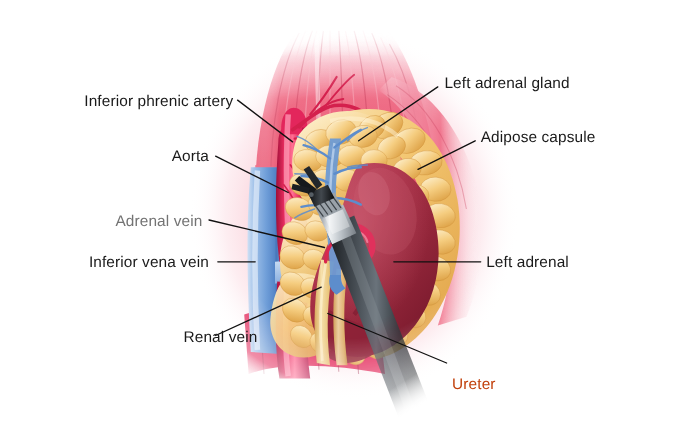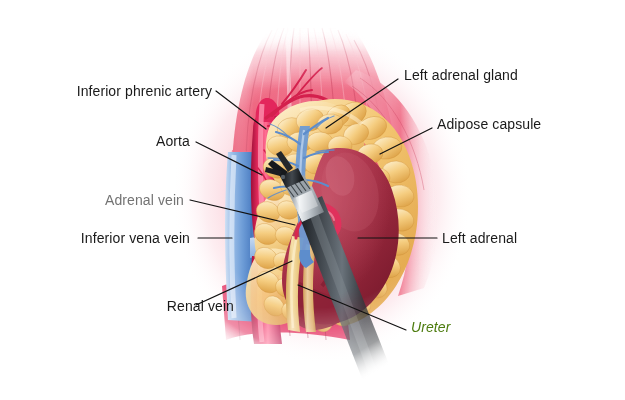--- a/index.html
+++ b/index.html
@@ -428,16 +428,16 @@
 
   <div id="label-layer">
       <div class="lbl r" style="left: 212px; top: 84px; color: rgb(26, 26, 26);">Inferior phrenic artery</div>
       <div class="lbl r" style="left: 190px; top: 134px; color: rgb(26, 26, 26); text-align: center;">Aorta</div>
       <div class="lbl r" style="left: 184px; top: 193px; color: #737373;">Adrenal vein</div>
       <div class="lbl r" style="left: 190px; top: 231px; color: rgb(26, 26, 26);">Inferior vena vein</div>
       <div class="lbl r" style="left: 190px; top: 299px; color: rgb(26, 26, 26); margin-left: 44px;">Renal vein</div>
       <div class="lbl" style="left: 404px; top: 68px; color: rgb(26, 26, 26);">Left adrenal gland</div>
       <div class="lbl" style="left: 437px; top: 117px; color: rgb(26, 26, 26);">Adipose capsule</div>
       <div class="lbl" style="left: 442px; top: 231px; color: rgb(26, 26, 26);">Left adrenal</div>
-      <div class="lbl" style="left: 411px; top: 320px; color: #4d7c0f; font-style: italic;">Ureter</div>
+      <div class="lbl" style="left: 411px; top: 342px; color: #c2410c;">Ureter</div>
     </div>
 
 </div>
 
 </body></html>

